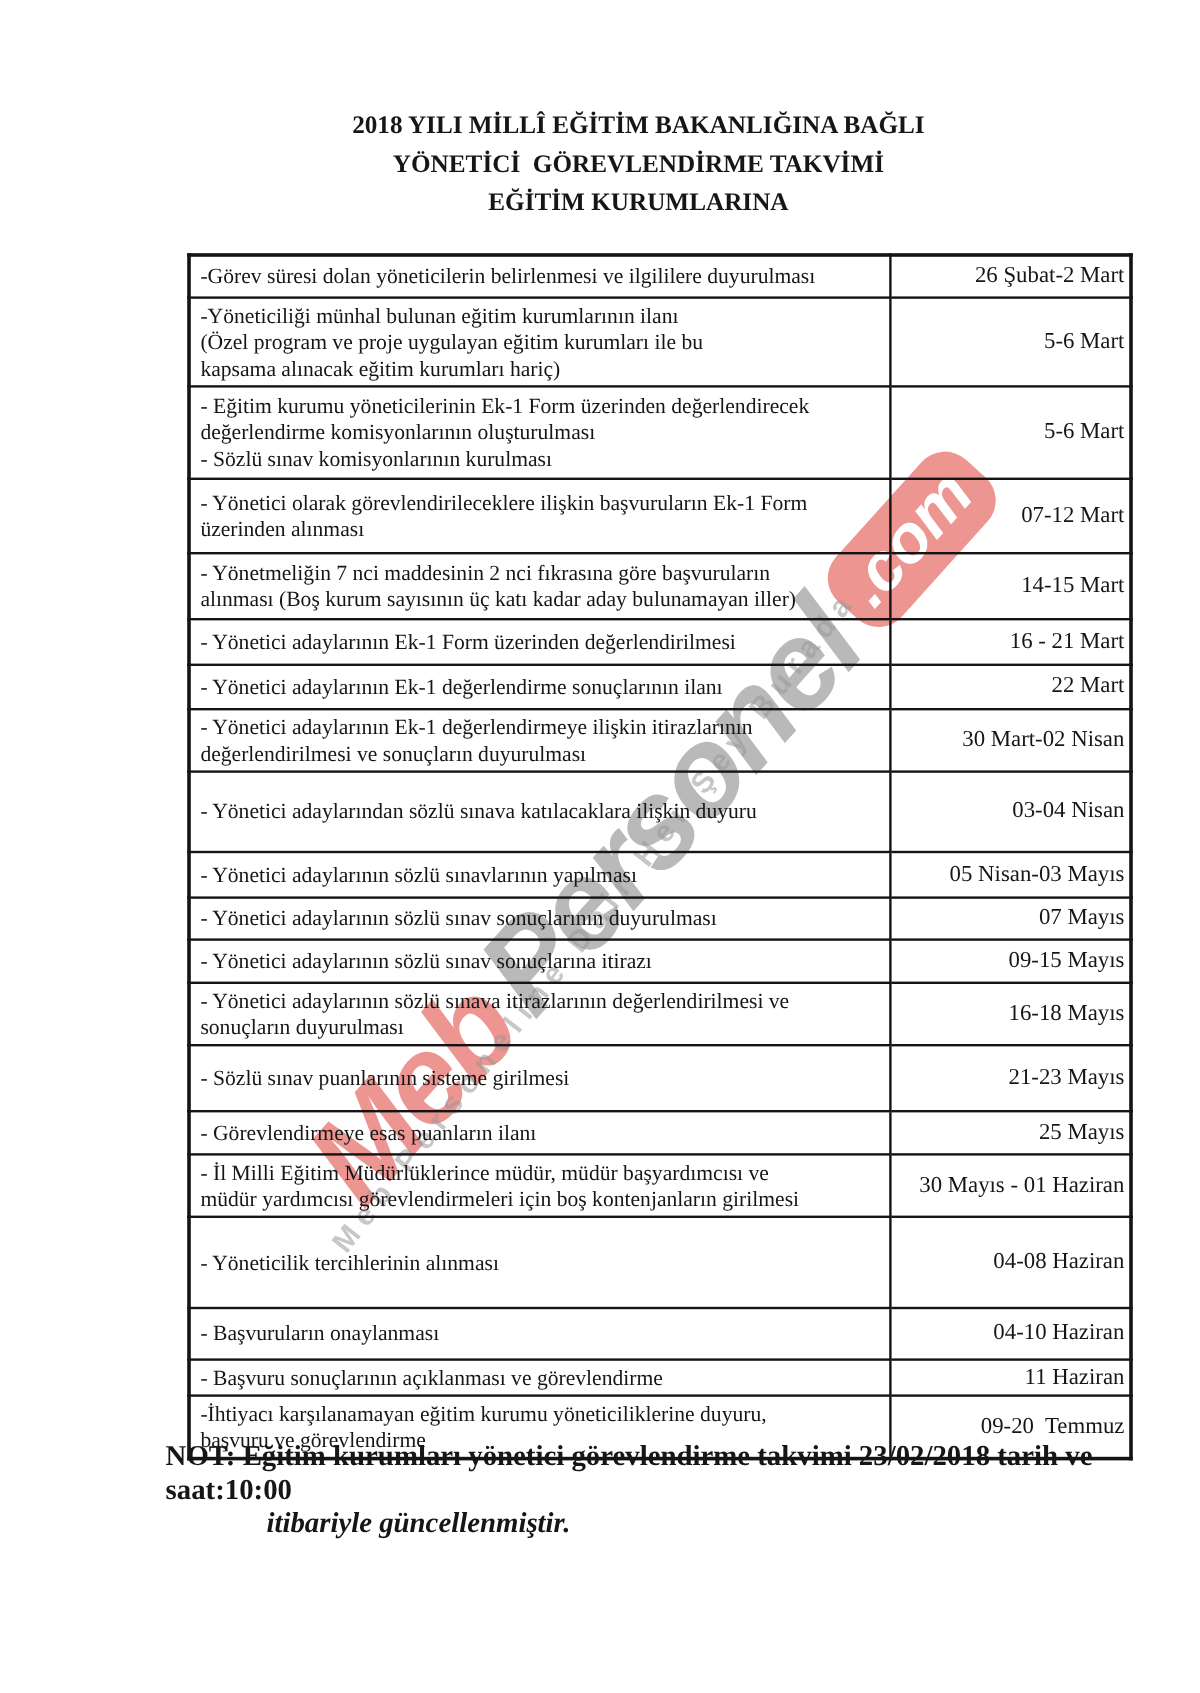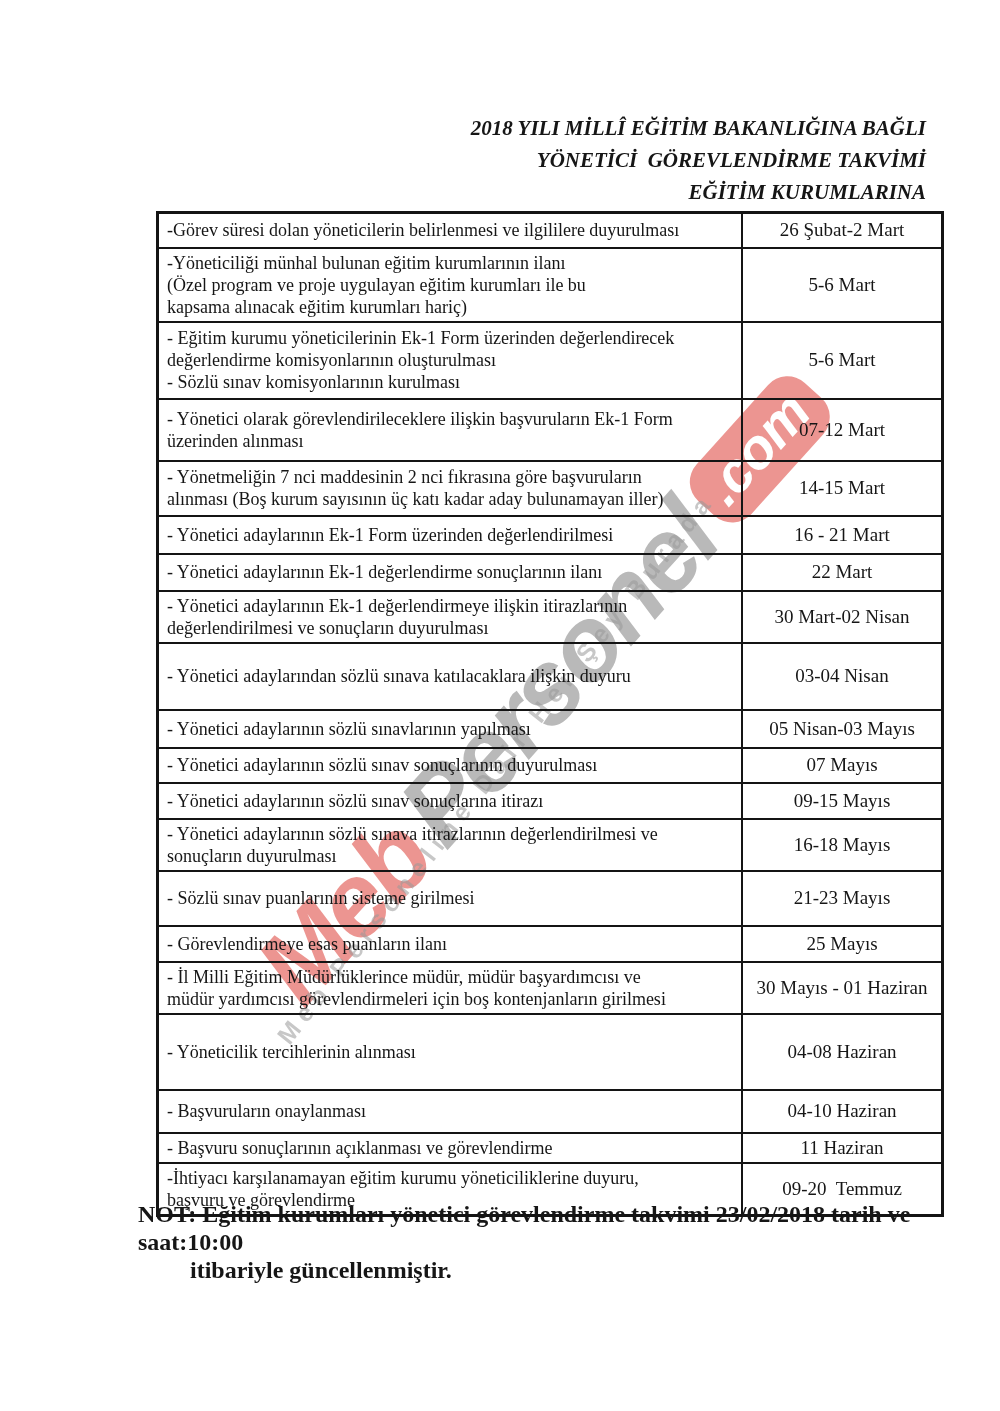--- a/index.html
+++ b/index.html
@@ -39,37 +39,37 @@
     font-family:"Liberation Sans","DejaVu Sans",sans-serif;
     font-size:25px;font-weight:bold;
     letter-spacing:7px;
     white-space:nowrap;
     z-index:0;
     pointer-events:none;
   }
   
   .content{position:absolute;inset:0;z-index:1;}
   .title{
-    position:absolute;left:138px;top:112px;width:788px;
-    text-align:right;font-weight:bold;font-size:21px;line-height:32px;font-style:italic;
+    position:absolute;left:138px;top:88px;width:788px;
+    text-align:center;font-weight:bold;font-size:21px;line-height:32px;
   }
   .title-line{white-space:pre;}
   table.cal{
     position:absolute;left:156px;top:211px;width:788px;
     border-collapse:collapse;table-layout:fixed;
   }
   table.cal,table.cal td{border:2px solid #141414;}
   table.cal{border-width:3px;}
   td.act{
     padding:3px 8px;font-size:18px;line-height:22px;vertical-align:middle;
   }
   td.act .seg{margin:0;}
   td.act .seg.bold{font-weight:normal;}
   td.date{
-    width:190px;text-align:center;vertical-align:middle;
+    width:190px;text-align:right;vertical-align:middle;
     font-size:19px;padding:2px 4px;white-space:pre-wrap;
   }
   
   #cal-body tr:nth-child(1){height:35px}
   #cal-body tr:nth-child(2){height:74px}
   #cal-body tr:nth-child(3){height:77px}
   #cal-body tr:nth-child(4){height:62px}
   #cal-body tr:nth-child(5){height:55px}
   #cal-body tr:nth-child(6){height:38px}
   #cal-body tr:nth-child(7){height:37px}
@@ -84,21 +84,21 @@
   #cal-body tr:nth-child(16){height:33px}
   #cal-body tr:nth-child(17){height:76px}
   #cal-body tr:nth-child(18){height:43px}
   #cal-body tr:nth-child(19){height:30px}
   #cal-body tr:nth-child(20){height:20px}
   #cal-body tr:nth-child(21){height:67px}
   .note{
     position:absolute;left:138px;top:1200px;width:800px;
     font-weight:bold;font-size:24px;line-height:28px;
   }
-  .note-line2{margin-left:52px;}
+  .note-line2{margin-left:84px;font-style:italic;}
 </style>
 </head>
 <body>
 
 <div class="page">
 
   <div class="wm-main">
     <span class="wm-word" id="wm-part1" style="color: rgb(221, 64, 56);">Meb</span>
       <span class="wm-word" id="wm-part2" style="color: rgb(128, 128, 128);">Personel</span>
     <span class="wm-badge" id="wm-badge" style="background: rgb(221, 64, 56); color: rgb(255, 255, 255);"><span>.com</span></span>

